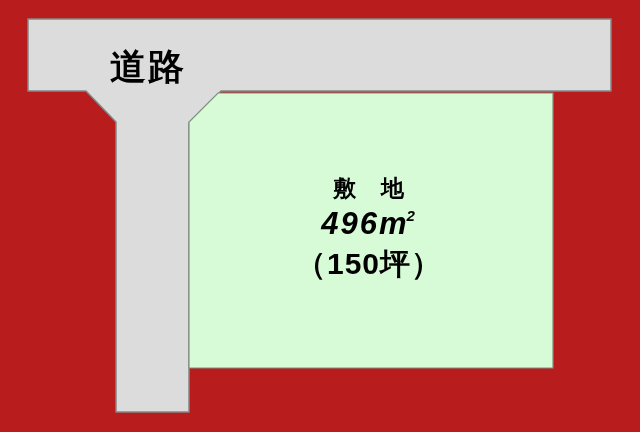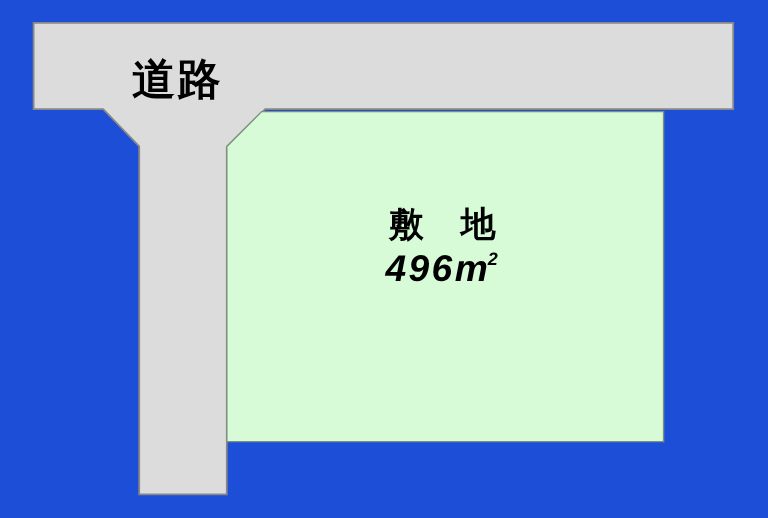--- a/index.html
+++ b/index.html
@@ -5,21 +5,21 @@
   html, body {
     margin: 0;
     padding: 0;
     background: #ffffff;
     font-family: "Liberation Sans", "DejaVu Sans", sans-serif;
   }
   .canvas {
     position: relative;
     width: 640px;
     height: 432px;
-    background: #1d4ed8;
+    background: #b91c1c;
     overflow: hidden;
   }
   .diagram-svg {
     position: absolute;
     left: 0;
     top: 0;
     width: 640px;
     height: 432px;
   }
   .road-label {
@@ -38,21 +38,21 @@
     left: 189px;
     top: 171px;
     width: 360px;
     text-align: center;
     color: #000000;
     font-weight: 700;
     line-height: 35px;
     white-space: nowrap;
   }
   .plot-name {
-    font-size: 29px;
+    font-size: 23px;
     letter-spacing: 1px;
   }
   .plot-area {
     font-size: 31px;
     letter-spacing: 2px;
     font-style: italic;
   }
   .plot-area .sup {
     display: inline-block;
     font-size: 15px;
@@ -76,15 +76,16 @@
     <polygon points="28,19 611,19 611,91 221,91 189,123 189,412 116,412 116,122 86,91 28,91" stroke-width="1.5" stroke-linejoin="miter" fill="#dcdcdc" stroke="#878787"></polygon>
 
     <polygon points="218,93 553,93 553,368 189,368 189,122" stroke-width="1.2" stroke-linejoin="miter" fill="#d7fad7" stroke="#7e8f7e"></polygon>
   </svg>
 
   <div class="road-label">道路</div>
 
   <div class="plot-labels">
     <div class="plot-name">敷　地</div>
     <div class="plot-area"><span>496</span><span>m</span><span class="sup">2</span></div>
+    <div class="plot-tsubo">（150坪）</div>
   </div>
 
 </div>
 
 </body></html>

